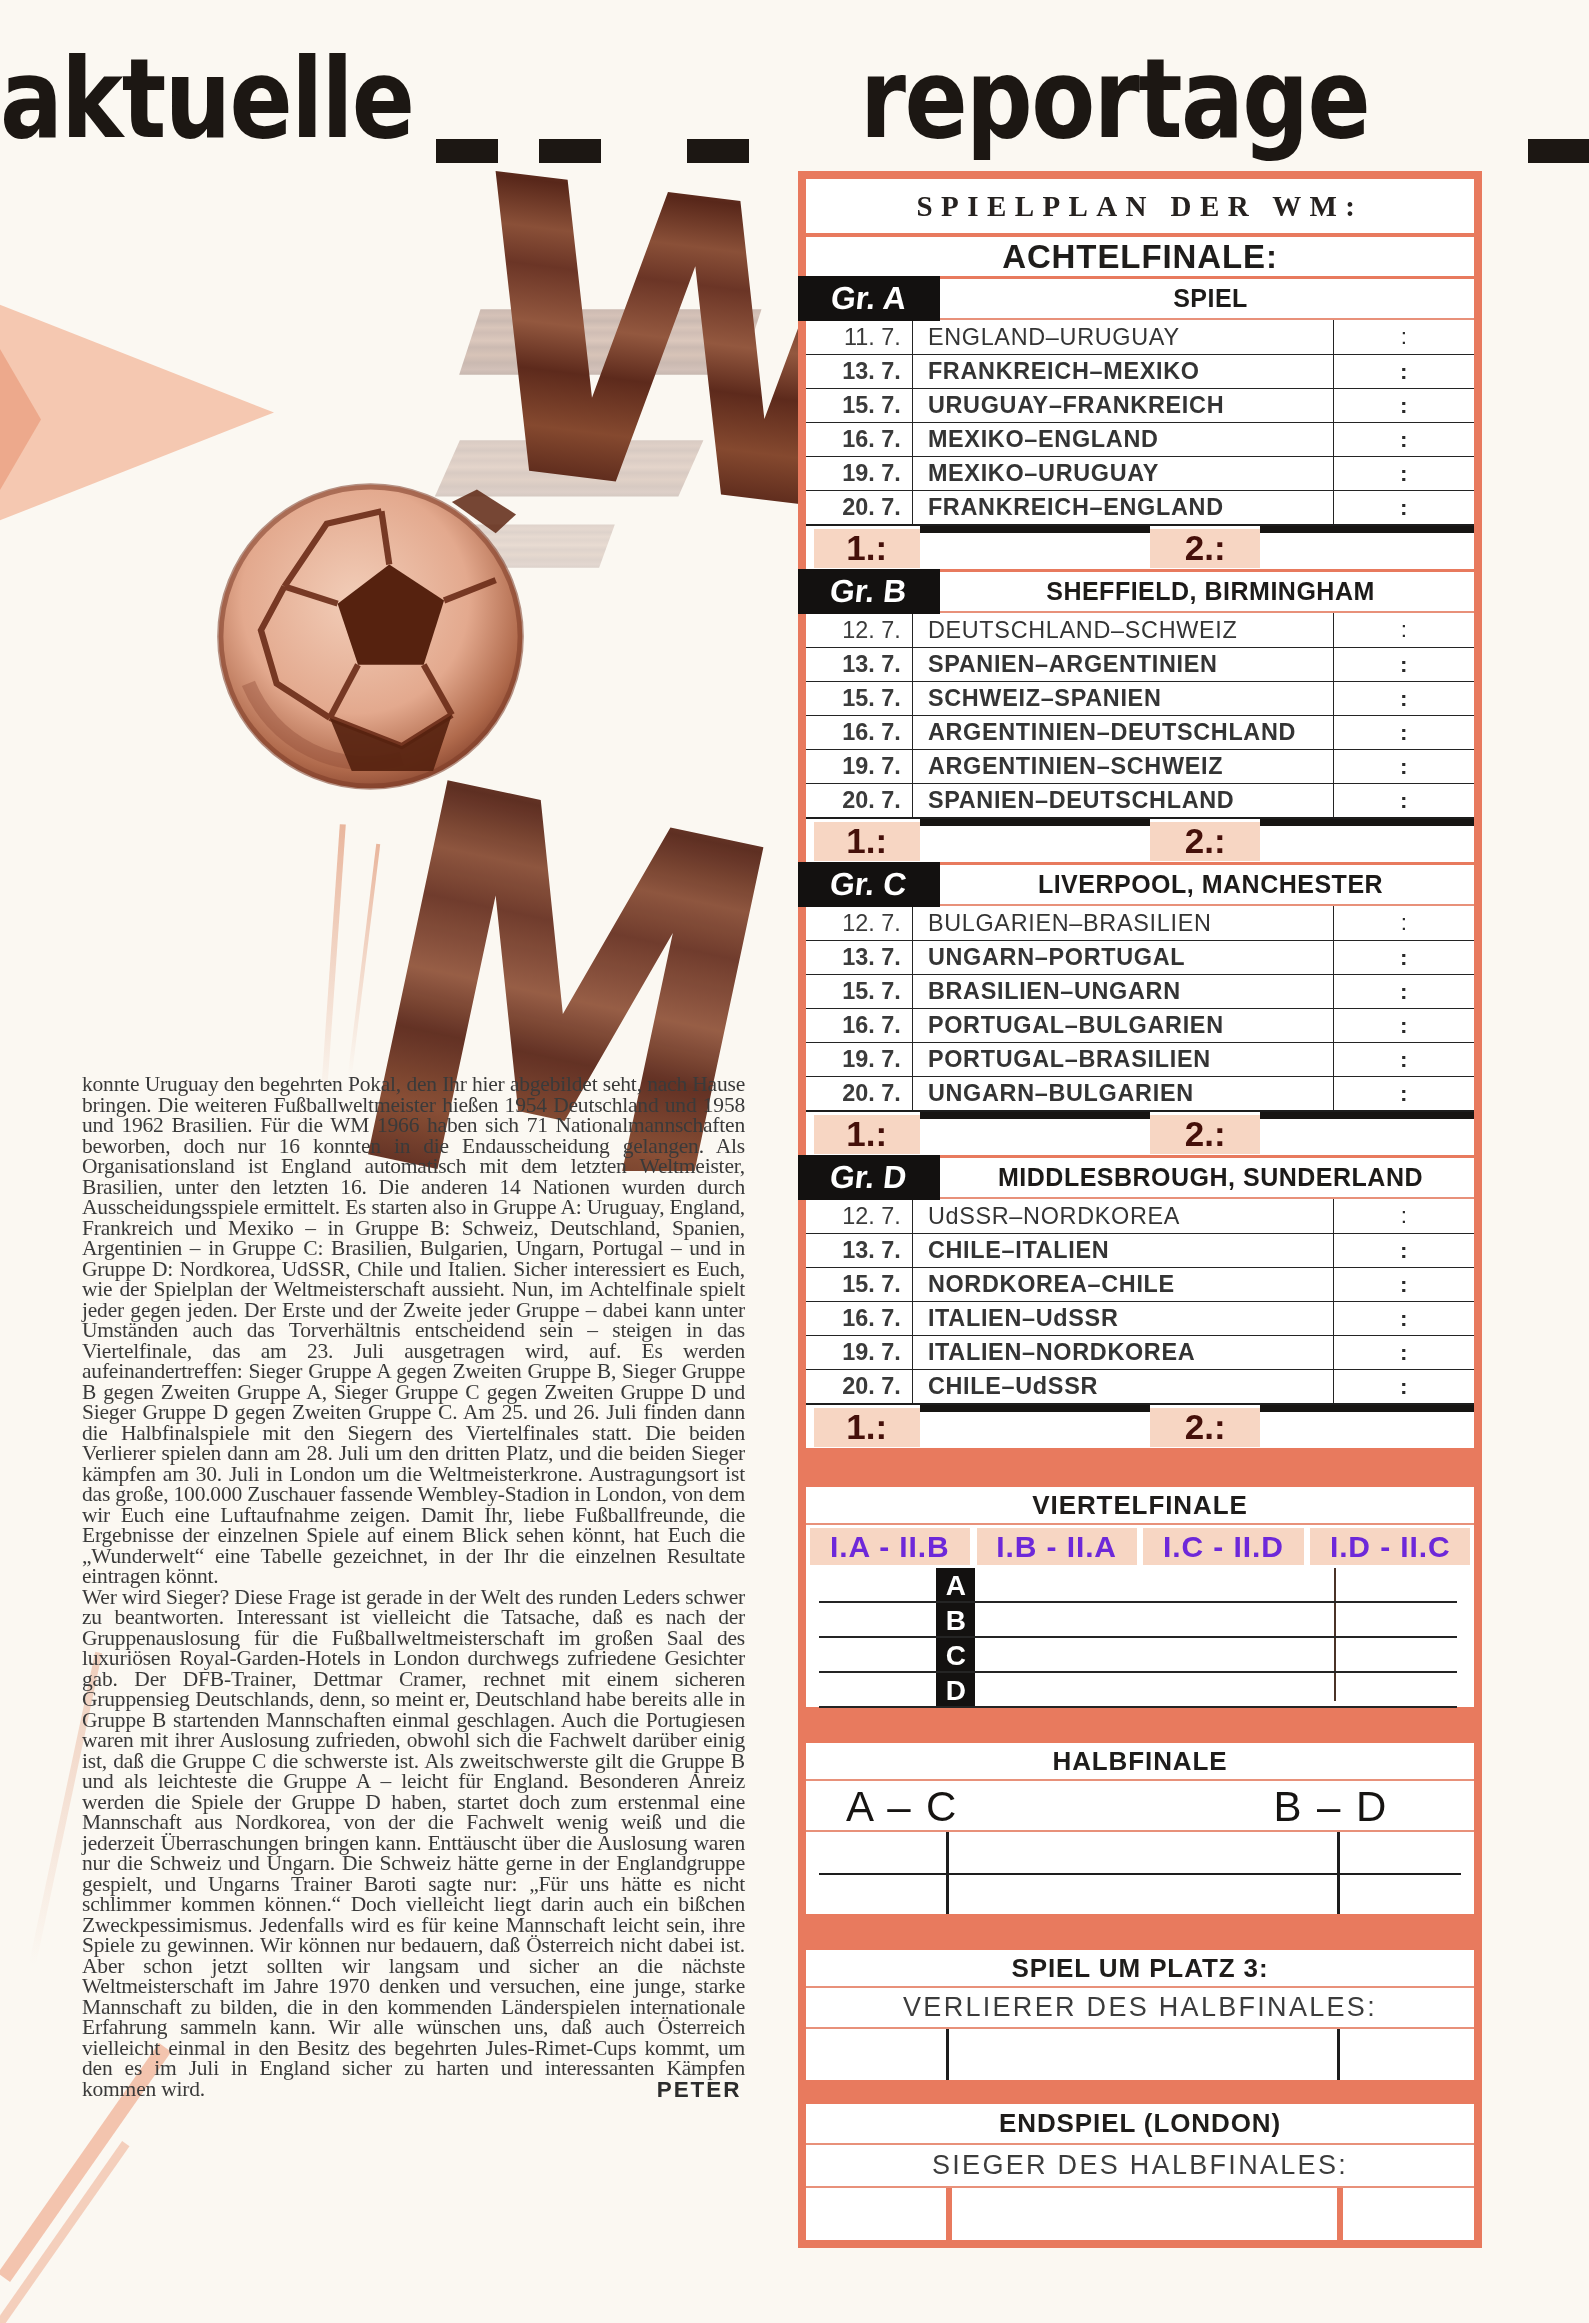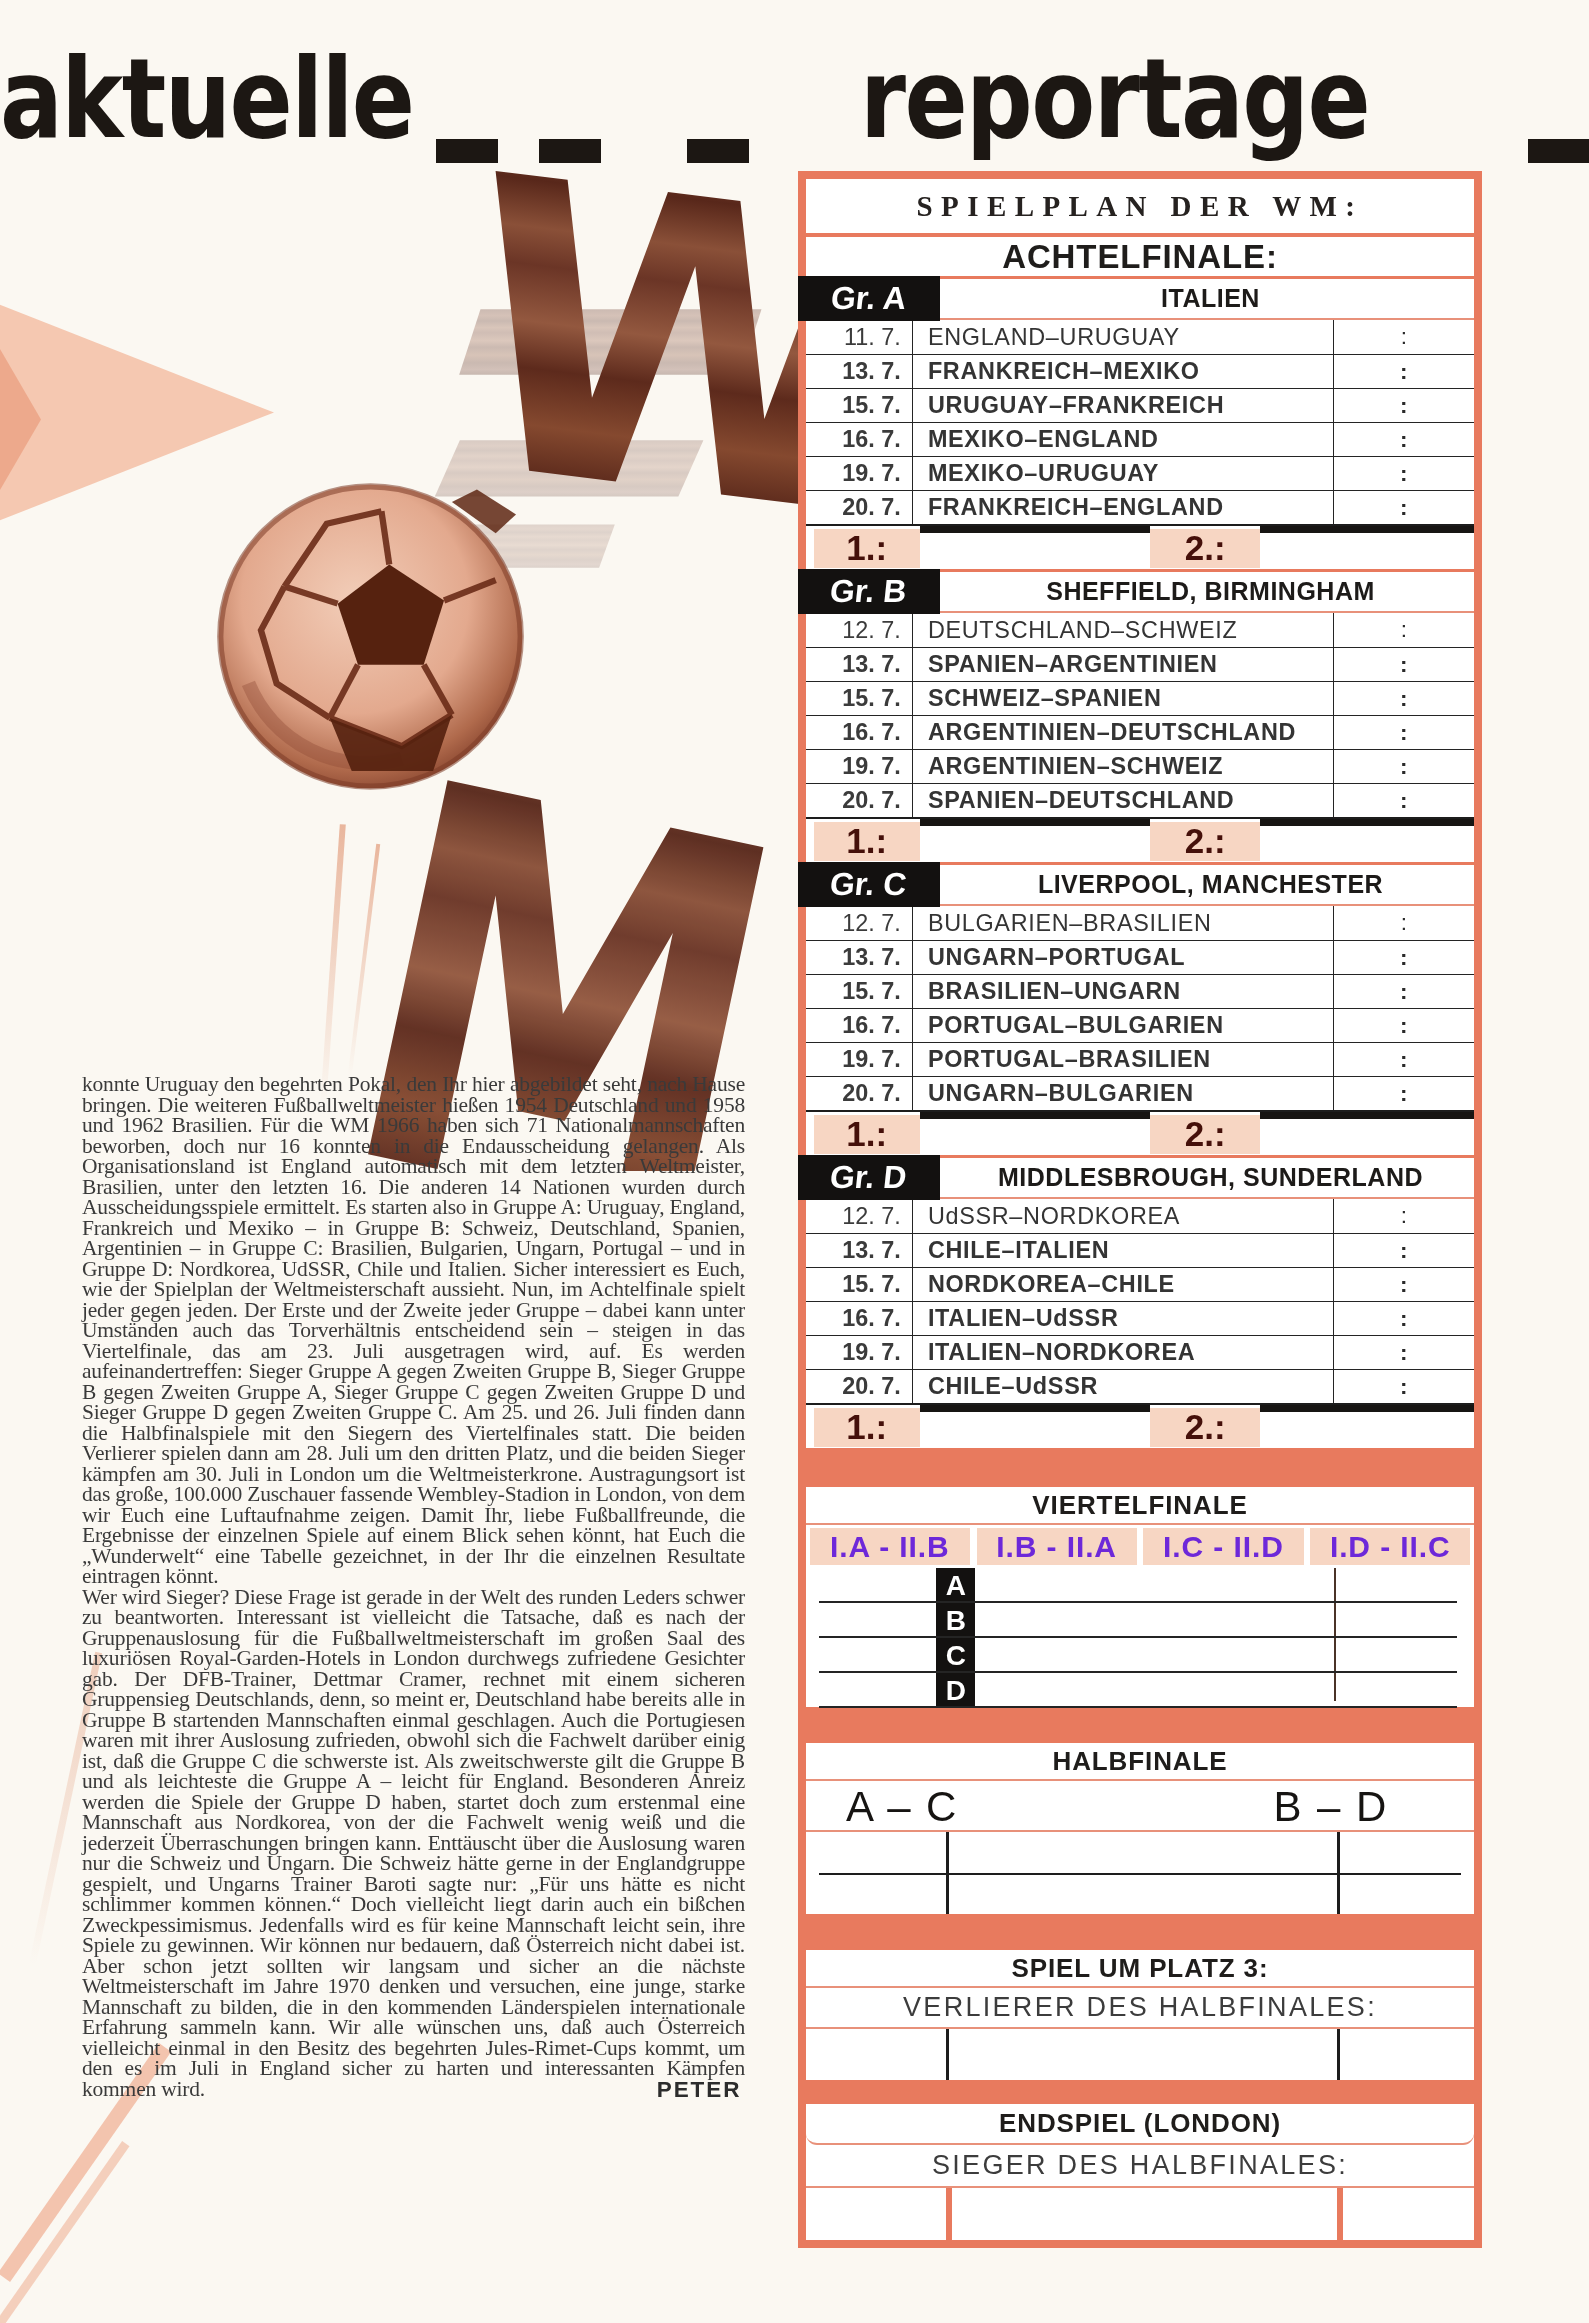--- a/index.html
+++ b/index.html
@@ -96,21 +96,21 @@
   .blank-zone{position:relative;}
   .hf-empty{height:82px;}
   .p3-empty{height:51px;}
   .vline{position:absolute;top:0;bottom:0;width:2.8px;background:#1d1d1d;}
   .vl1{left:21%;}
   .vl2{left:79.5%;}
   .hline-mid{position:absolute;left:2%;right:2%;top:50%;height:1.9px;background:#1d1d1d;}
 
   .sub-line{height:39px;display:flex;align-items:center;justify-content:center;font-size:27px;
             letter-spacing:2.3px;color:#3c3c3c;border-bottom:2.8px solid #e8917a;}
-  .end-title{height:39px;border-radius:11px;}
+  .end-title{height:39px;}
   .end-sub{height:41px;}
   .end-row{position:relative;height:52px;}
   .svline{position:absolute;top:0;bottom:0;width:5.6px;background:#e87a5e;}
 </style>
 </head>
 <body>
 
 <div class="page">
 
   <header class="masthead">
@@ -189,21 +189,21 @@
   <aside class="schedule">
     <div class="sch-title">SPIELPLAN DER WM:</div>
     <div class="sch-round">ACHTELFINALE:</div>
 
     <div id="groups">
   <section class="group">
     <div class="group-header">
       <div class="gr-box">
               <span>Gr. A</span>
             </div>
-      <div class="venue">ITALIEN</div>
+      <div class="venue">SPIEL</div>
     </div>
     <div class="rows">
             <div class="match-row">
               <div class="m-date">11. 7.</div>
               <div class="m-name">ENGLAND–URUGUAY</div>
               <div class="m-score">:</div>
             </div>
             <div class="match-row">
               <div class="m-date">13. 7.</div>
               <div class="m-name">FRANKREICH–MEXIKO</div>

